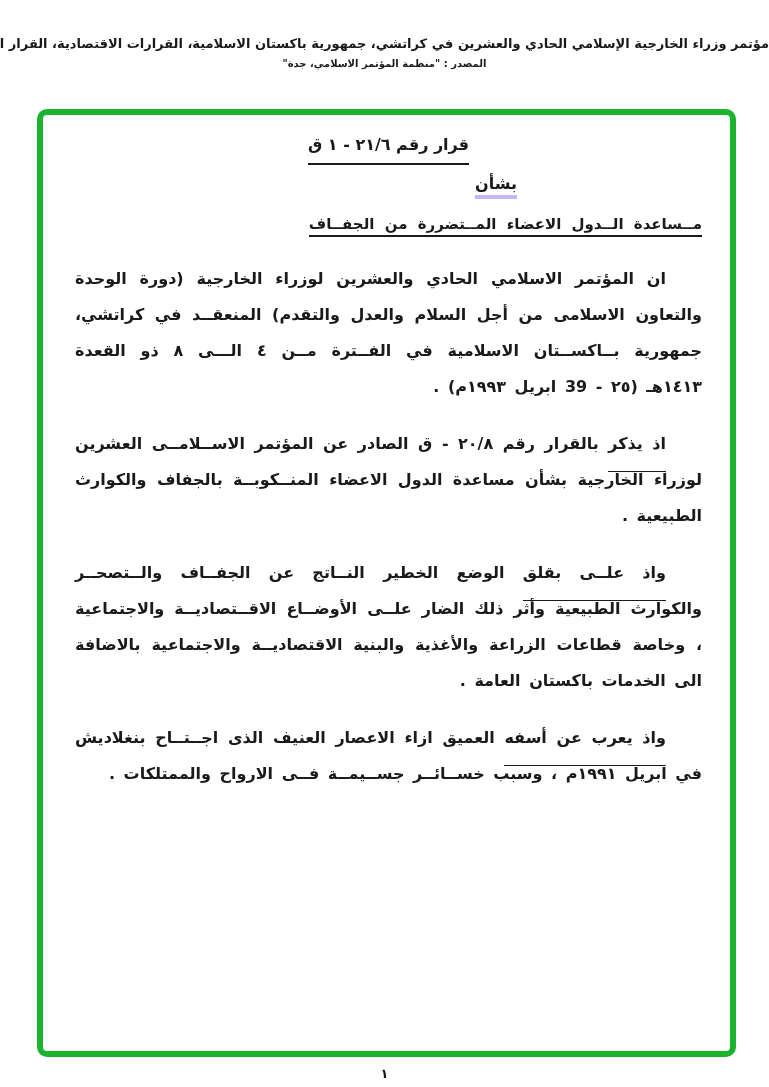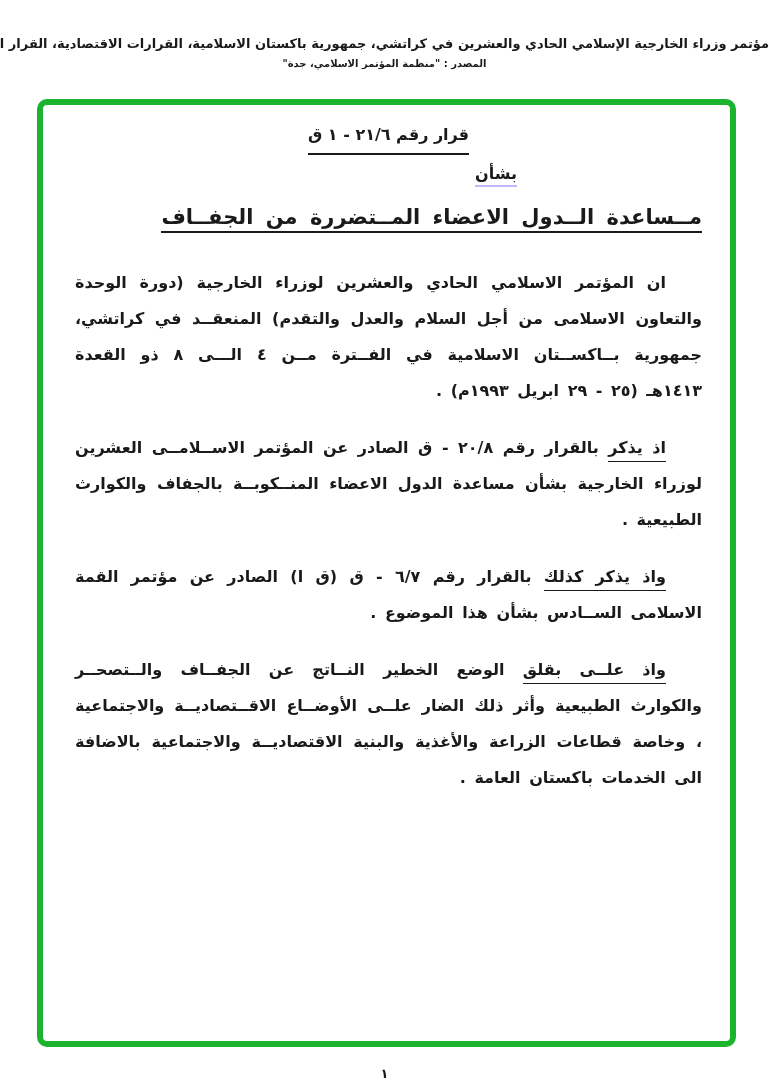--- a/index.html
+++ b/index.html
@@ -13,54 +13,54 @@
   .page { position: absolute; inset: 0; background: #ffffff; }
 
   
   .cite { position: absolute; top: 36px; left: 0; right: 0; text-align: center; direction: rtl; }
   .cite-line1 { font-size: 13px; font-weight: bold; white-space: nowrap; letter-spacing: 0; }
   .cite-line2 { font-size: 10px; font-weight: bold; margin-top: 7px; }
 
   
   .doc-frame {
     position: absolute;
-    left: 37px; top: 99px;
+    left: 37px; top: 109px;
     width: 687px; height: 936px;
     border: 6px solid #1cb32e;
     border-radius: 10px;
     background: #ffffff;
     box-sizing: content-box;
   }
   .doc-content {
     position: absolute; inset: 0;
     padding: 12px 28px 10px 32px;
     direction: rtl;
     font-weight: bold;
   }
 
   
   .title-block { text-align: center; }
   .t1 { font-size: 16px; margin: 8px 0 20px 0; }
   .t1 .u-wide { border-bottom: 2px solid #1a1a1a; padding-bottom: 9px; }
   .t2 { font-size: 16px; margin: 0 0 22px 0; text-align: right; padding-right: 185px; }
-  .t2 .u { border-bottom: 2px solid #c4b5fd; padding-bottom: 2px; }
-  .t3 { font-size: 21px; margin: 0 0 36px 0; text-align: right; word-spacing: 5px; }
+  .t2 .u { border-bottom: 4px solid #c4b5fd; padding-bottom: 2px; }
+  .t3 { font-size: 15px; margin: 0 0 28px 0; text-align: right; word-spacing: 5px; }
   .t4 { font-size: 17px; margin: 0 0 6px 0; text-align: right; word-spacing: 5px; }
   .t3 .u, .t4 .u { border-bottom: 2px solid #1a1a1a; padding-bottom: 2px; }
 
   
   .para {
     font-size: 16px;
     line-height: 36px;
     text-align: justify;
     word-spacing: 3px;
     margin: 0 0 21px 0;
     text-indent: 36px;
   }
-  .para .lead { border-bottom: 1.5px solid #1a1a1a; padding-bottom: 4px; }
+  .para .lead { border-bottom: 1.5px solid #1a1a1a; padding-bottom: 18px; }
   .para .lead:empty { border-bottom: none; padding: 0; }
 
   
   .page-number {
     position: absolute; bottom: 6px; left: 0; right: 0;
     text-align: center; font-size: 13px; font-weight: bold;
   }
 </style>
 </head>
 <body>
@@ -80,28 +80,28 @@
           <span class="u-wide">قرار رقم ٢١/٦ - ١ ق</span>
         </div>
         <div class="t2">
           <span class="u">بشأن</span>
         </div>
         <div class="t3">
           <span class="u">مــساعدة الــدول الاعضاء المــتضررة من الجفــاف</span>
         </div>
       </div>
 
-      <p class="para"><span class="lead"></span><span>ان المؤتمر الاسلامي الحادي والعشرين لوزراء الخارجية (دورة الوحدة والتعاون الاسلامى من أجل السلام والعدل والتقدم) المنعقــد في كراتشي، جمهورية بــاكســتان الاسلامية في الفــترة مــن ٤ الـــى ٨ ذو القعدة ١٤١٣هـ (٢٥ - ٢٩ ابريل ١٩٩٣م) .</span></p>
+      <p class="para"><span class="lead"></span><span>ان المؤتمر الاسلامي الحادي والعشرين لوزراء الخارجية (دورة الوحدة والتعاون الاسلامى من أجل السلام والعدل والتقدم) المنعقــد في كراتشي، جمهورية بــاكســتان الاسلامية في الفــترة مــن ٤ الـــى ٨ ذو القعدة ١٤١٣هـ (٢٥ - 39 ابريل ١٩٩٣م) .</span></p>
 
       <p class="para"><span class="lead">اذ يذكر</span><span> بالقرار رقم ٢٠/٨ - ق الصادر عن المؤتمر الاســلامــى العشرين لوزراء الخارجية بشأن مساعدة الدول الاعضاء المنــكوبــة بالجفاف والكوارث الطبيعية .</span></p>
 
-      <p class="para"><span class="lead">واذ يذكر كذلك</span><span> بالقرار رقم ٦/٧ - ق (ق ا) الصادر عن مؤتمر القمة الاسلامى الســادس بشأن هذا الموضوع .</span></p>
 
       <p class="para"><span class="lead">واذ علــى بقلق</span><span> الوضع الخطير النــاتج عن الجفــاف والــتصحــر والكوارث الطبيعية وأثر ذلك الضار علــى الأوضــاع الاقــتصاديــة والاجتماعية ، وخاصة قطاعات الزراعة والأغذية والبنية الاقتصاديــة والاجتماعية بالاضافة الى الخدمات باكستان العامة .</span></p>
 
 
+      <p class="para"><span class="lead">واذ يعرب عن أسفه</span><span> العميق ازاء الاعصار العنيف الذى اجــتــاح بنغلاديش في ابريل ١٩٩١م ، وسبب خســائــر جســيمــة فــى الارواح والممتلكات .</span></p>
 
     </div>
   </div>
 
   <div class="page-number">١</div>
 
 </div>
 
 </body></html>

